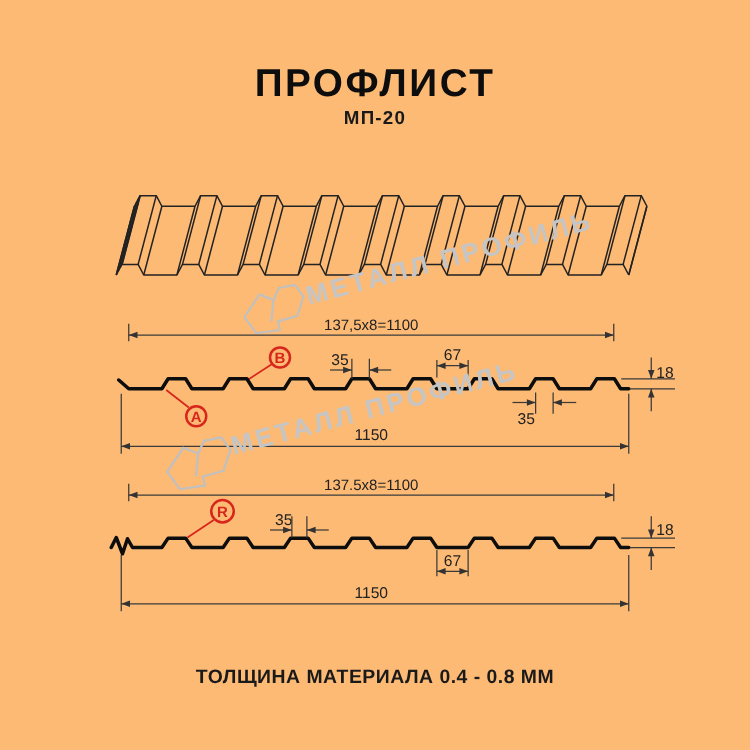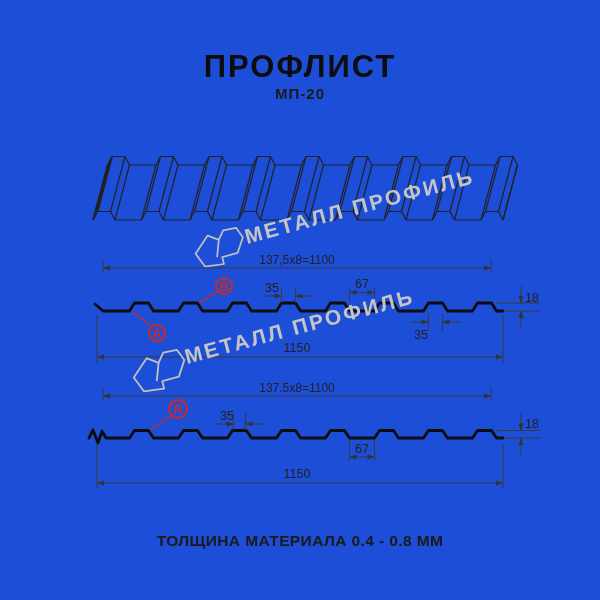--- a/index.html
+++ b/index.html
@@ -1,16 +1,16 @@
 <!DOCTYPE html>
 <html style="--accent_red: #d7261b; --line_dark: #0d0d0d; --dim_line: #3a3a3a; --watermark_gray: #c5c5c5;"><head>
 <meta charset="utf-8">
 <style>
   html,body{margin:0;padding:0;background:#fff;}
-  .stage{position:relative;width:600px;height:600px;background:#1d4ed8;overflow:hidden;
+  .stage{position:relative;width:600px;height:600px;background:#fdba74;overflow:hidden;
          font-family:"Liberation Sans",sans-serif;}
   svg{display:block}
   .title-txt{font-family:"Liberation Sans",sans-serif;font-size:31px;font-weight:800;
              letter-spacing:2px;fill:var(--line_dark,#0d0d0d);}
   .sub-txt{font-size:15px;font-weight:700;letter-spacing:1px;fill:#1a1a1a;}
   .foot-txt{font-size:15.5px;font-weight:600;letter-spacing:.4px;fill:#1a1a1a;}
   .dim-txt{font-size:12.5px;fill:#222;}
   .frm-txt{font-size:12px;fill:#222;}
   .wm-txt{font-size:21px;font-weight:700;letter-spacing:2.5px;fill:var(--watermark_gray,#c5c5c5);}
   .lbl-txt{font-size:12px;font-weight:700;fill:var(--accent_red,#d7261b);}

